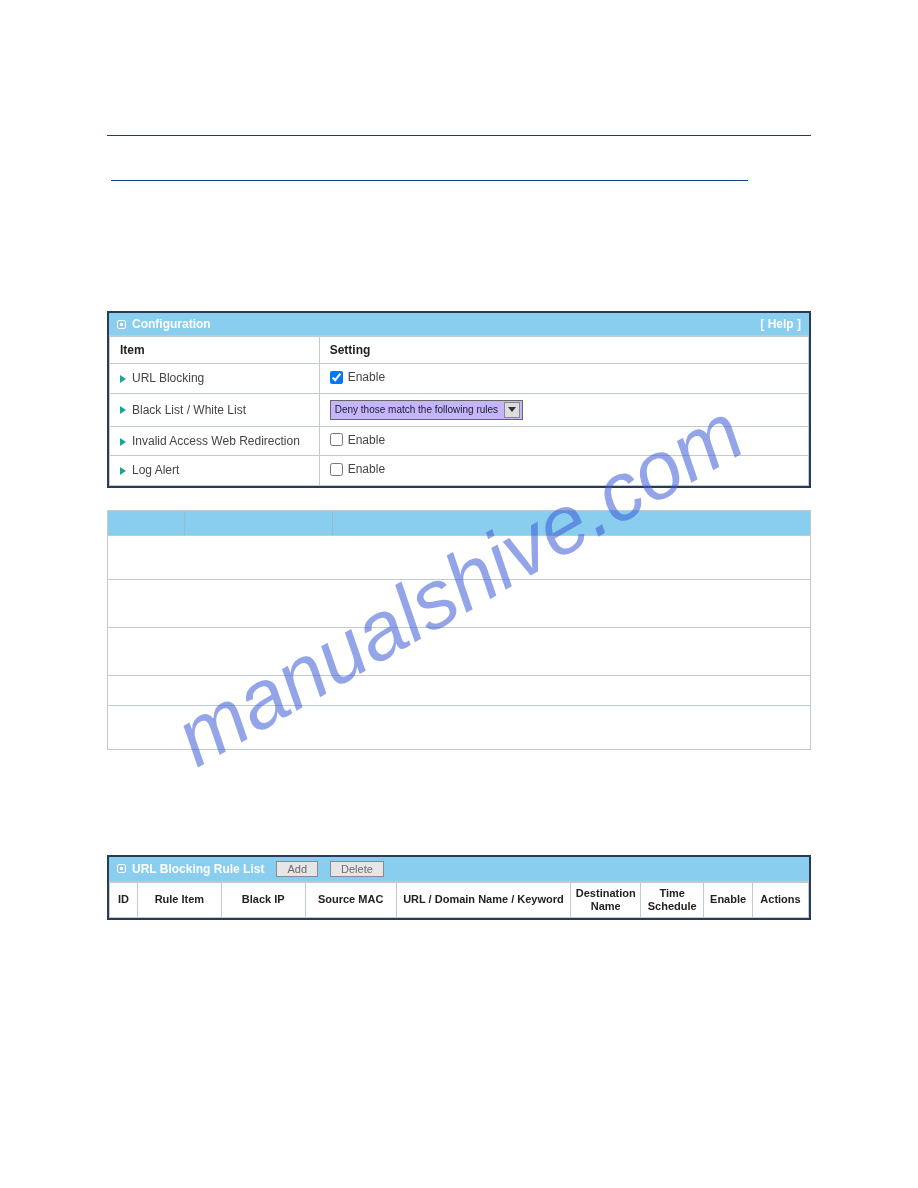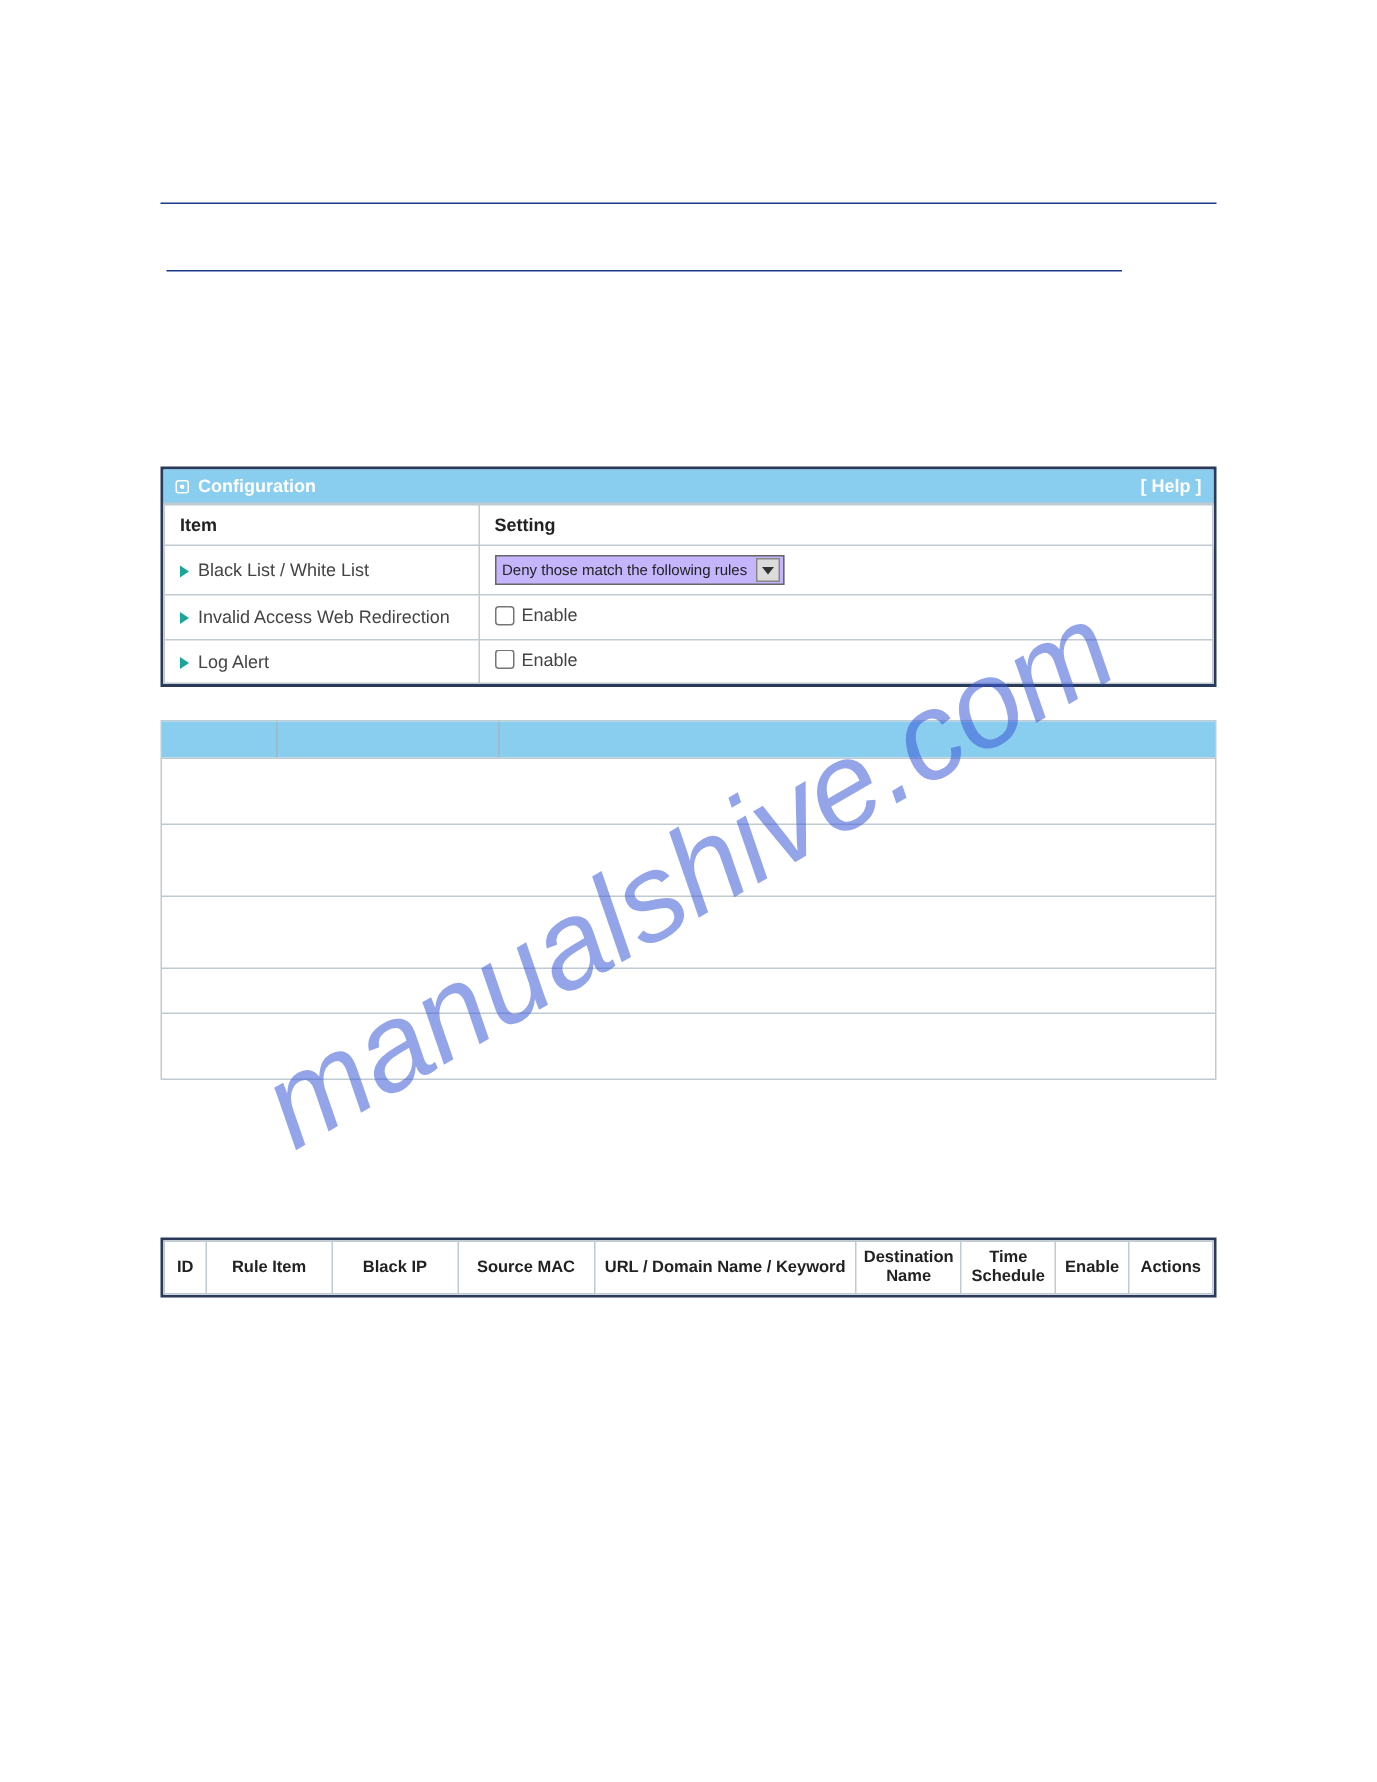--- a/index.html
+++ b/index.html
@@ -186,20 +186,29 @@
     </div>
     <table class="conf-table">
       <thead>
         <tr>
           <th class="item-col">Item</th>
           <th>Setting</th>
         </tr>
       </thead>
       <tbody>
         <tr>
+          <td class="item-cell"><span class="tri"></span><span>URL Blocking</span></td>
+          <td class="setting-cell">
+            <label>
+              <input type="checkbox" class="chk" checked="" style="">
+              <span>Enable</span>
+            </label>
+          </td>
+        </tr>
+        <tr>
           <td class="item-cell"><span class="tri"></span><span>Black List / White List</span></td>
           <td class="setting-cell">
             <span class="select-wrap">
               <span>Deny those match the following rules</span>
               <span class="caret"></span>
             </span>
           </td>
         </tr>
         <tr>
           <td class="item-cell"><span class="tri"></span><span>Invalid Access Web Redirection</span></td>
@@ -230,20 +239,28 @@
         <div class="c3"></div>
     </div>
     <div class="info-row"></div>
     <div class="info-row mid"></div>
     <div class="info-row mid"></div>
     <div class="info-row short"></div>
     <div class="info-row"></div>
   </div>
 
   <div class="panel2">
+    <div class="panel-header">
+      <span class="panel-header-left">
+        <span class="bullet"></span>
+        <span>URL Blocking Rule List</span>
+      </span>
+      <button class="btn">Add</button>
+      <button class="btn">Delete</button>
+    </div>
     <table class="rule-table">
       <thead>
         <tr>
           <th style="width:4%">ID</th>
           <th style="width:12%">Rule Item</th>
           <th style="width:12%">Black IP</th>
           <th style="width:13%">Source MAC</th>
           <th style="width:25%">URL / Domain Name / Keyword</th>
           <th style="width:10%">Destination Name</th>
           <th style="width:9%">Time Schedule</th>

